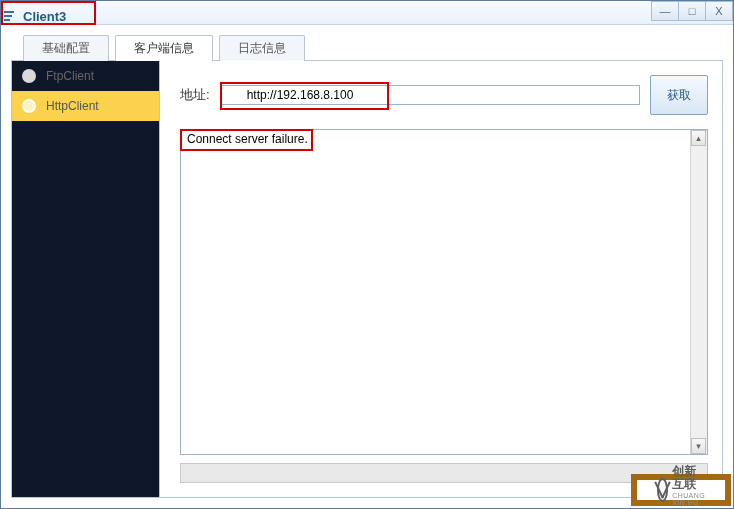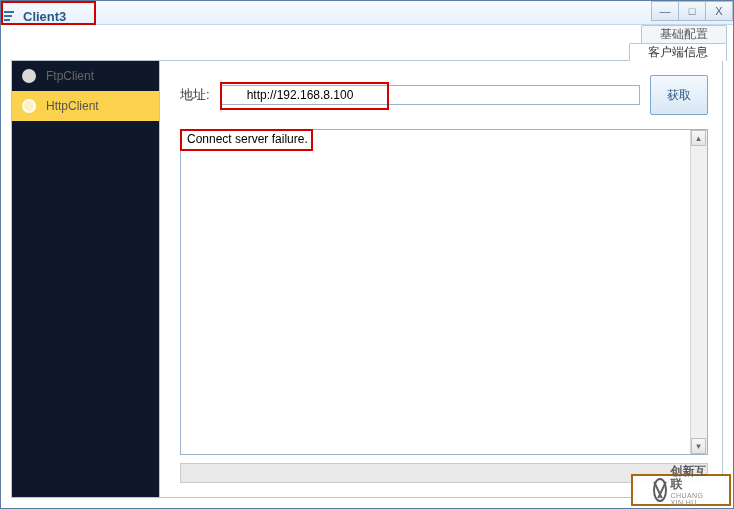--- a/index.html
+++ b/index.html
@@ -69,21 +69,20 @@
     color: #4a6b8a;
     margin-left: -1px;
   }
   
   .tabs-row {
     display: flex;
     align-items: flex-end;
     padding-left: 22px;
     height: 36px;
     position: relative;
-    flex-direction: column;
   }
   .tabs-row::after {
     content: "";
     position: absolute;
     left: 10px; right: 10px; bottom: 0;
     border-bottom: 1px solid #b8c5d3;
   }
   .tab {
     height: 26px;
     padding: 0 18px;
@@ -242,21 +241,21 @@
     border: 1px solid #c9c9c9;
   }
   
   .watermark {
     position: absolute;
     right: 2px;
     bottom: 2px;
     width: 100px;
     height: 32px;
     background: #fff;
-    border: 2px solid #a16207;
+    border: 6px solid #a16207;
     display: flex;
     align-items: center;
     gap: 4px;
     padding: 2px 20px;
     color: #565656;
     font-size: 12px;
     opacity: 0.95;
     z-index: 50;
   }
   .watermark .logo {
@@ -307,20 +306,23 @@
     </div>
   </div>
 
   <div class="tabs-row">
     <div class="tab inactive">
       <span>基础配置</span>
     </div>
     <div class="tab active">
       <span>客户端信息</span>
     </div>
+    <div class="tab inactive">
+      <span>日志信息</span>
+    </div>
   </div>
 
   <div class="content">
 
     <div class="sidebar">
       <div class="side-item">
         <span class="dot"></span>
         <span>FtpClient</span>
       </div>
       <div class="side-item selected">

